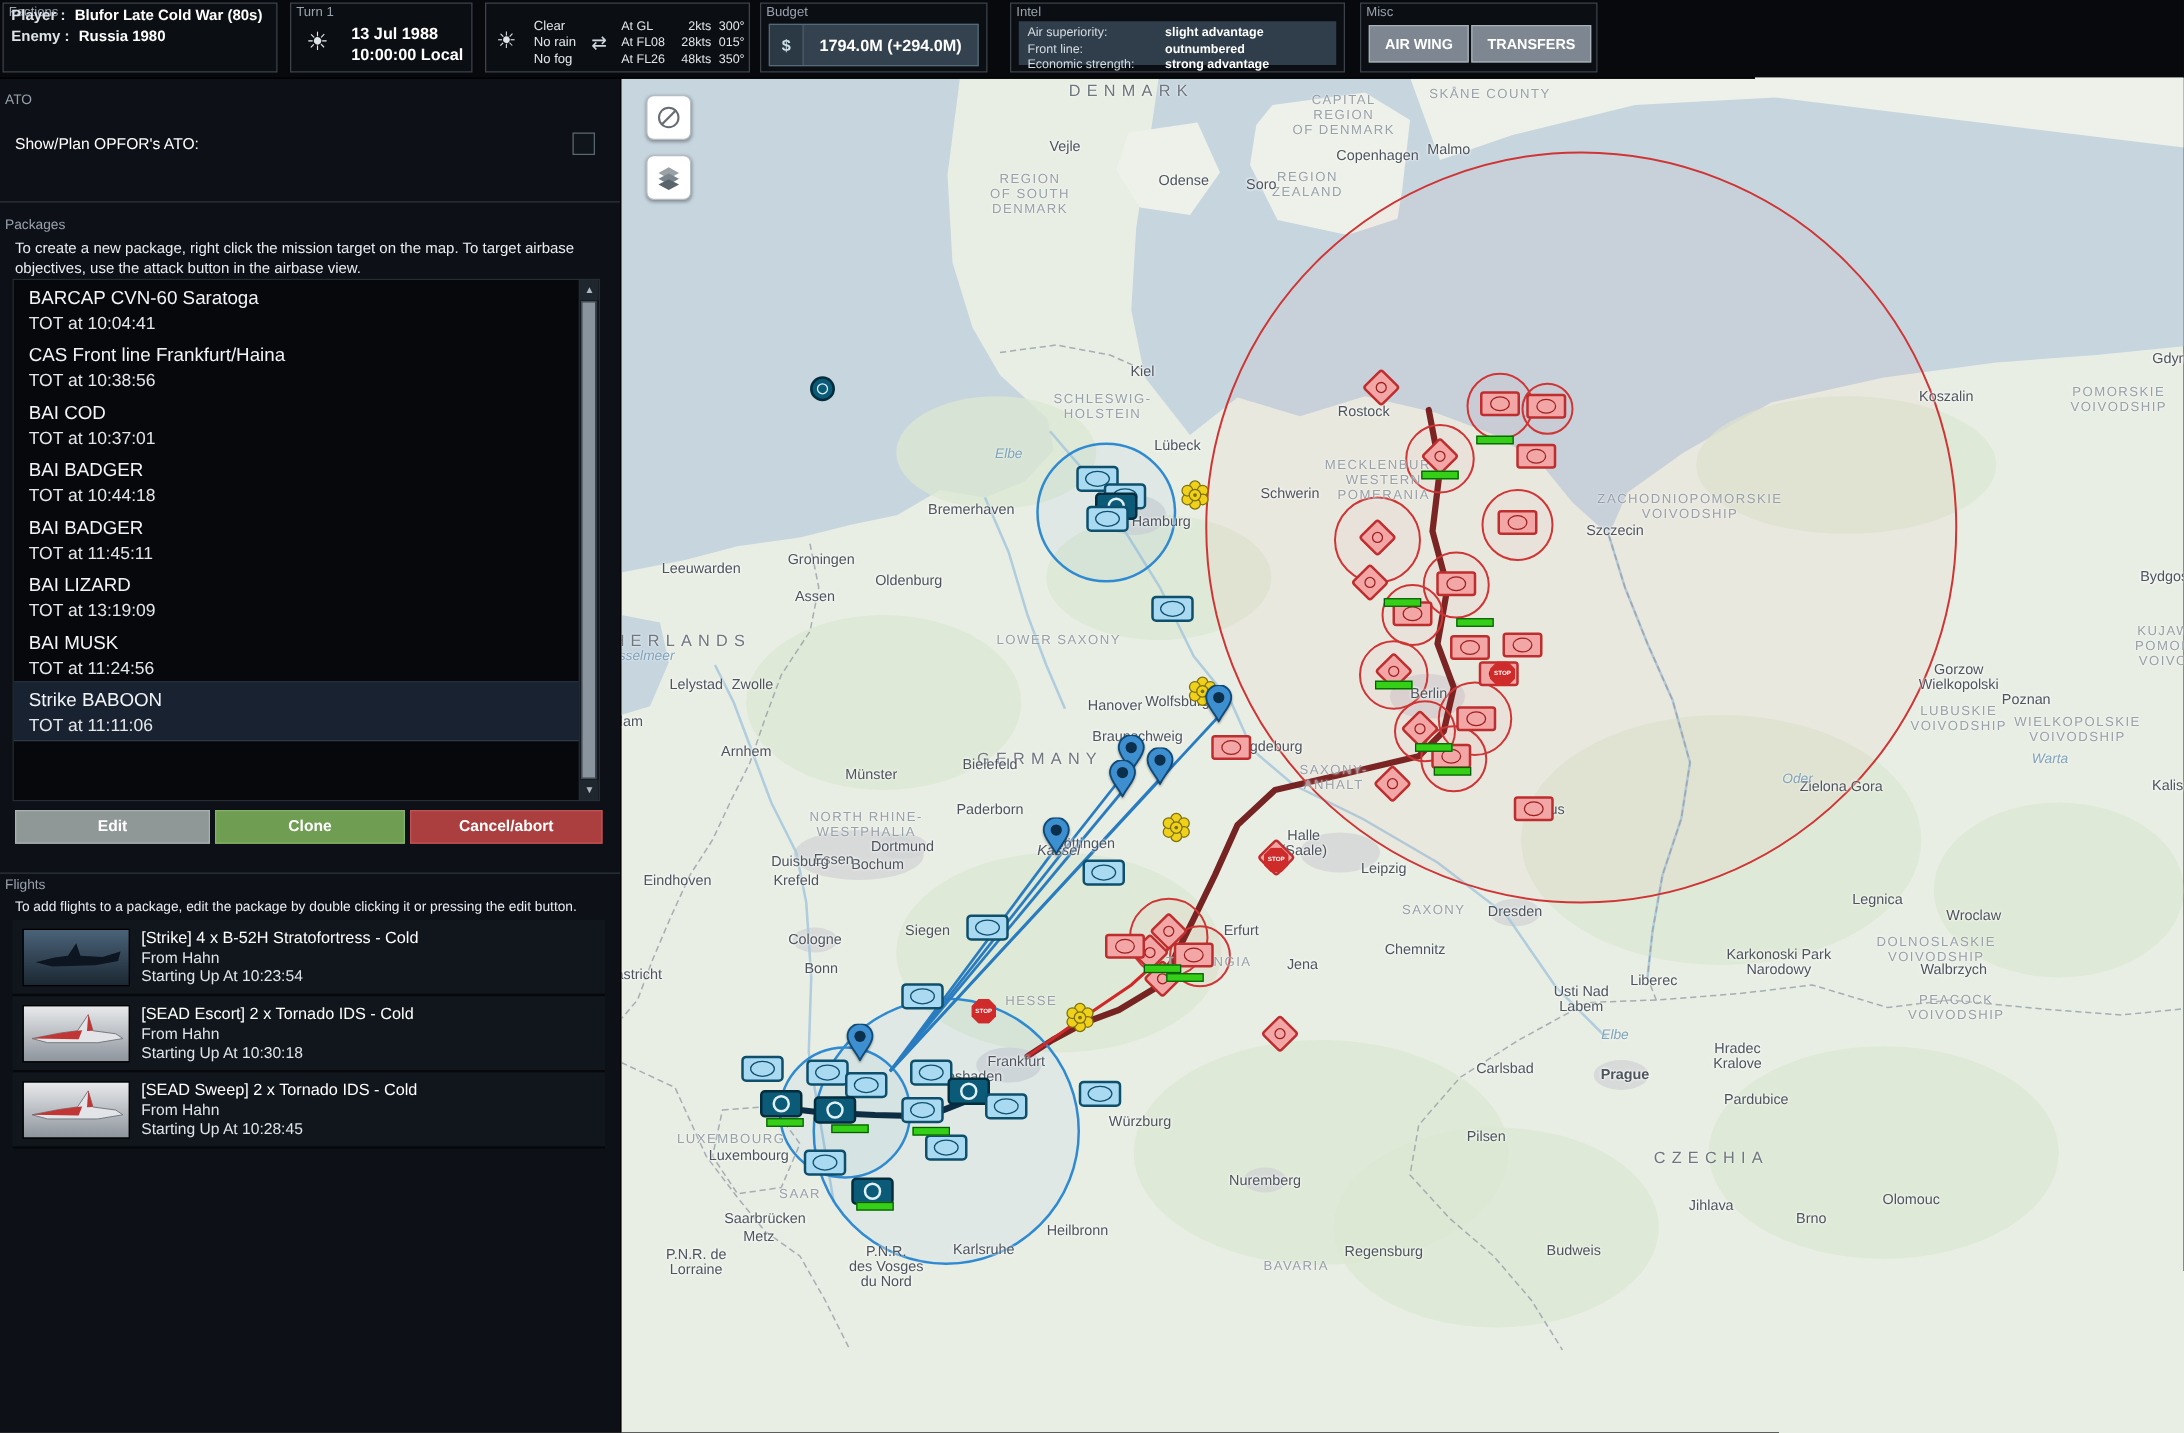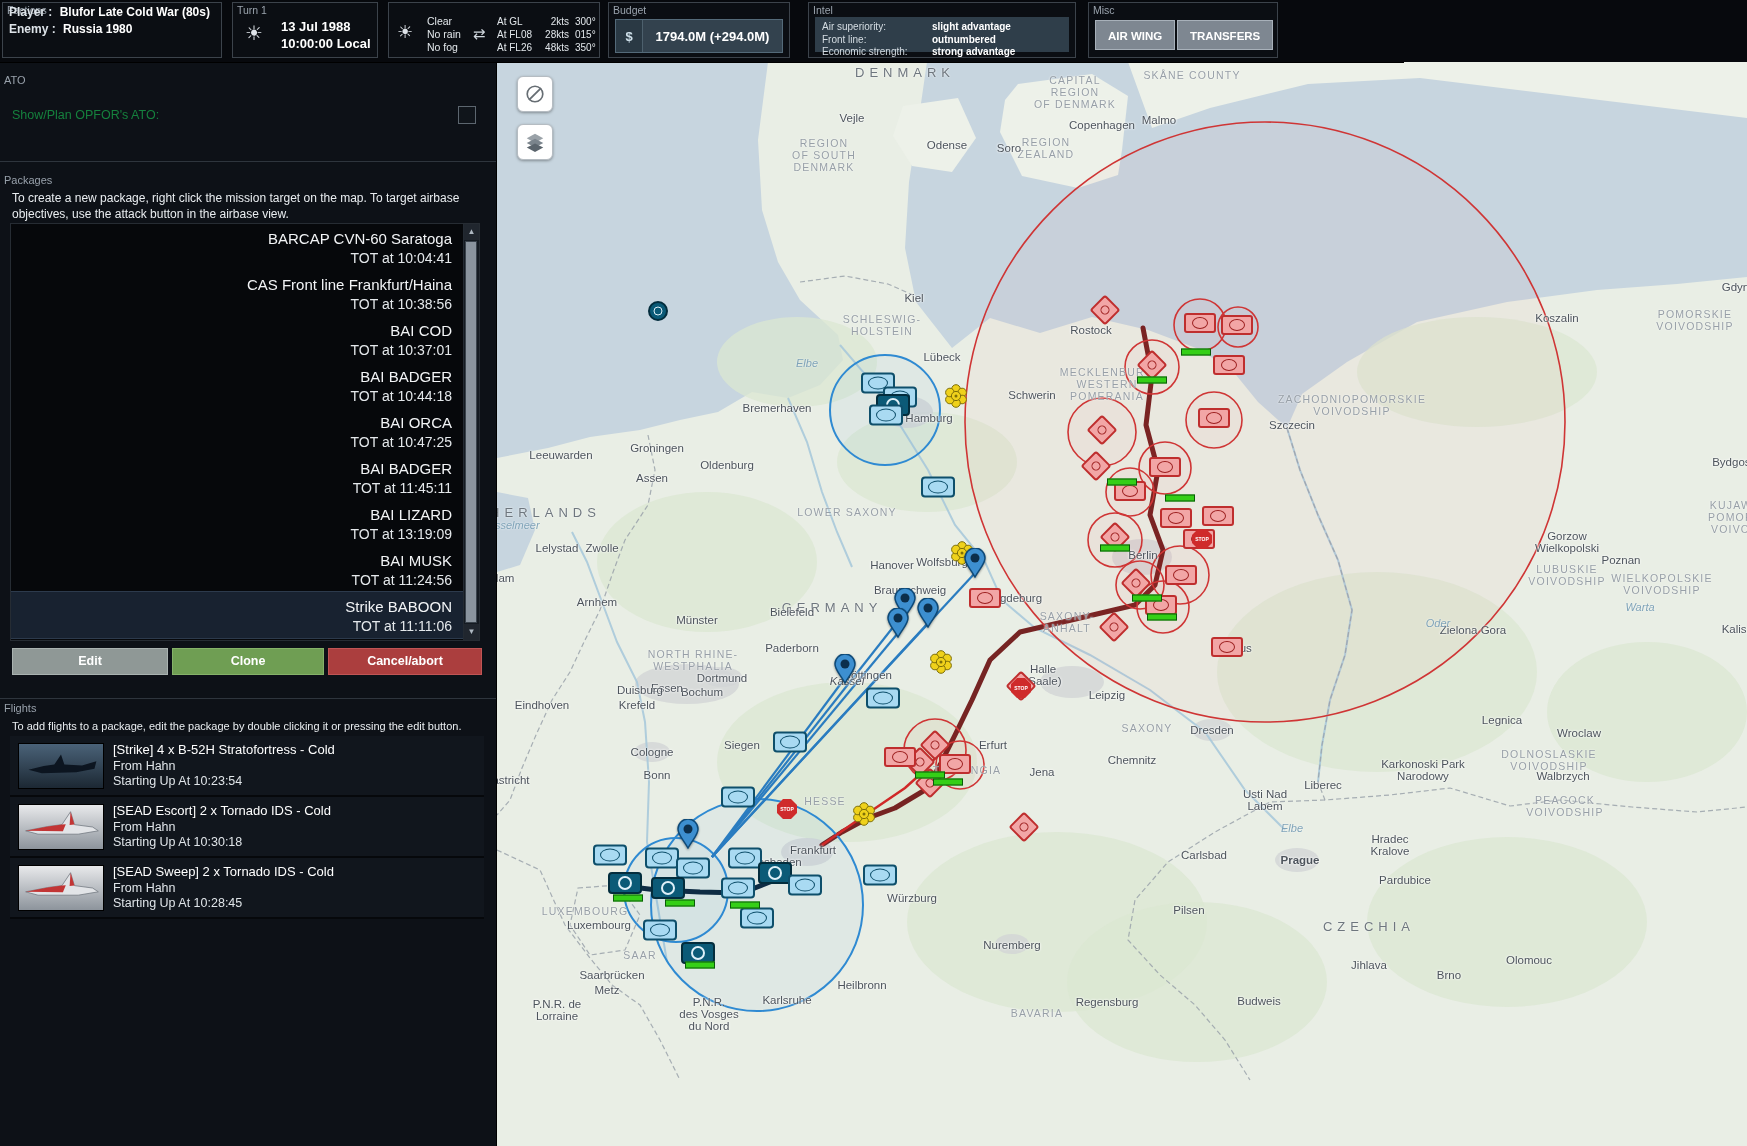--- a/index.html
+++ b/index.html
@@ -40,31 +40,31 @@
   .p-misc{left:1088px;width:190px;}
   .mbtn{position:absolute;top:17px;height:30px;line-height:30px;padding:0 12px;background:#7e8791;border:1px solid #a8b1ba;color:#fff;font-weight:bold;font-size:11.5px;box-sizing:border-box;cursor:pointer;}
   .mbtn.b1{left:6px;}
   .mbtn.b2{left:88px;}
 
   
   .sidebar{position:absolute;left:0;top:62px;width:497px;height:1084px;background:#0d1117;border-right:1px solid #000;box-sizing:border-box;z-index:5;}
   .slabel{position:absolute;left:4px;font-size:11px;color:#98a1ab;}
   #ato-label{top:12px;}
   .ato-row{position:absolute;top:44px;left:12px;right:20px;display:flex;justify-content:space-between;align-items:center;}
-  .ato-text{font-size:12.5px;color:#15803d;}
+  .ato-text{font-size:12.5px;color:#ffffff;}
   .chk{width:16px;height:16px;border:1px solid #5c666f;background:#10151b;cursor:pointer;}
   .sep{position:absolute;left:0;right:0;border-top:1px solid #2e353d;}
   #sep1{top:99px;}
   #sep2{top:636px;}
   #pkg-label{top:112px;}
   .hint{position:absolute;left:12px;right:14px;font-size:12px;color:#e9edf0;line-height:16px;}
   #pkg-hint{top:128px;}
   #flt-hint{top:656px;font-size:11px;white-space:nowrap;overflow:hidden;}
   .pkg-list{position:absolute;left:10px;top:161px;width:470px;height:418px;background:#06080b;border:1px solid #262c33;box-sizing:border-box;overflow:hidden;}
-  .pkg-items{position:absolute;left:0;top:0;right:15px;text-align:right;}
+  .pkg-items{position:absolute;left:0;top:0;right:15px;}
   .pkg-item{padding:5px 12px 6px 12px;height:35px;cursor:pointer;}
   .pkg-item.sel{background:#182230;outline:1px solid #2c3a4c;}
   .pkg-title{font-size:15px;color:#f2f4f6;line-height:20px;}
   .pkg-tot{font-size:14px;color:#e4e8eb;line-height:18px;}
   .sb{position:absolute;right:0;top:0;width:15px;height:100%;background:#141a21;border-left:1px solid #232a32;}
   .sb-btn{position:absolute;left:0;width:15px;height:16px;background:#20262e;color:#aeb8c2;font-size:8px;text-align:center;line-height:16px;cursor:pointer;}
   .sb-btn.up{top:0;}
   .sb-btn.down{bottom:0;}
   .sb-thumb{position:absolute;left:1px;width:12px;top:17px;bottom:17px;background:#8a949e;border:1px solid #39424b;box-sizing:border-box;cursor:pointer;}
   .btnrow .btn{position:absolute;top:586px;height:25px;line-height:25px;text-align:center;color:#fff;font-size:12.5px;font-weight:bold;cursor:pointer;}
@@ -229,24 +229,20 @@
             <div class="pkg-title">CAS Front line Frankfurt/Haina</div>
             <div class="pkg-tot">TOT at 10:38:56</div>
           </div>
           <div class="pkg-item">
             <div class="pkg-title">BAI COD</div>
             <div class="pkg-tot">TOT at 10:37:01</div>
           </div>
           <div class="pkg-item">
             <div class="pkg-title">BAI BADGER</div>
             <div class="pkg-tot">TOT at 10:44:18</div>
-          </div>
-          <div class="pkg-item">
-            <div class="pkg-title">BAI ORCA</div>
-            <div class="pkg-tot">TOT at 10:47:25</div>
           </div>
           <div class="pkg-item">
             <div class="pkg-title">BAI BADGER</div>
             <div class="pkg-tot">TOT at 11:45:11</div>
           </div>
           <div class="pkg-item">
             <div class="pkg-title">BAI LIZARD</div>
             <div class="pkg-tot">TOT at 13:19:09</div>
           </div>
           <div class="pkg-item">

